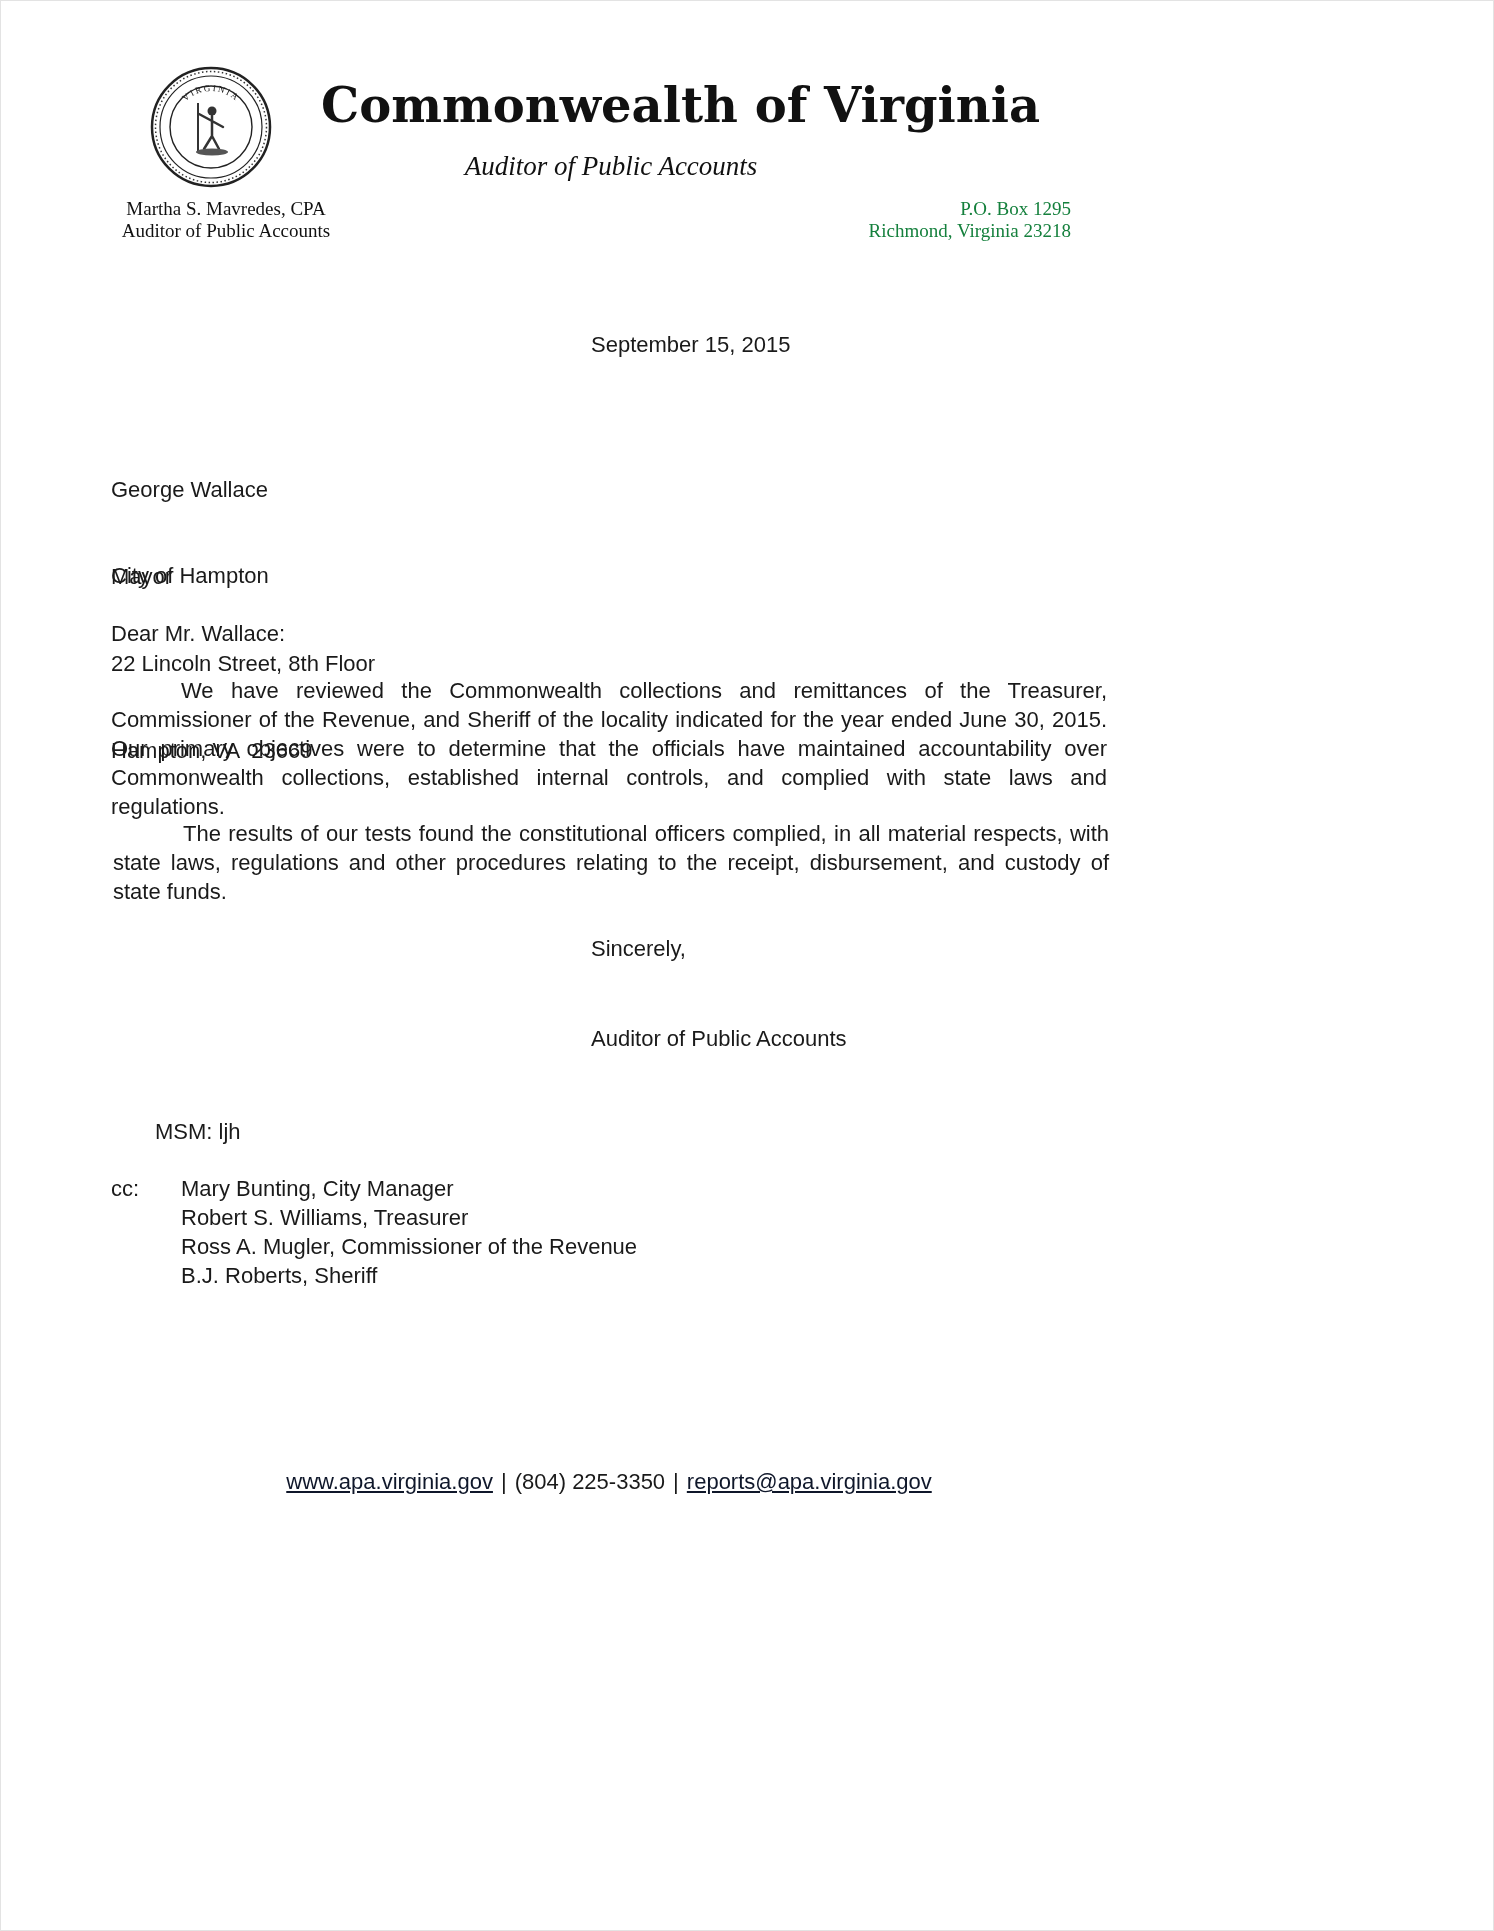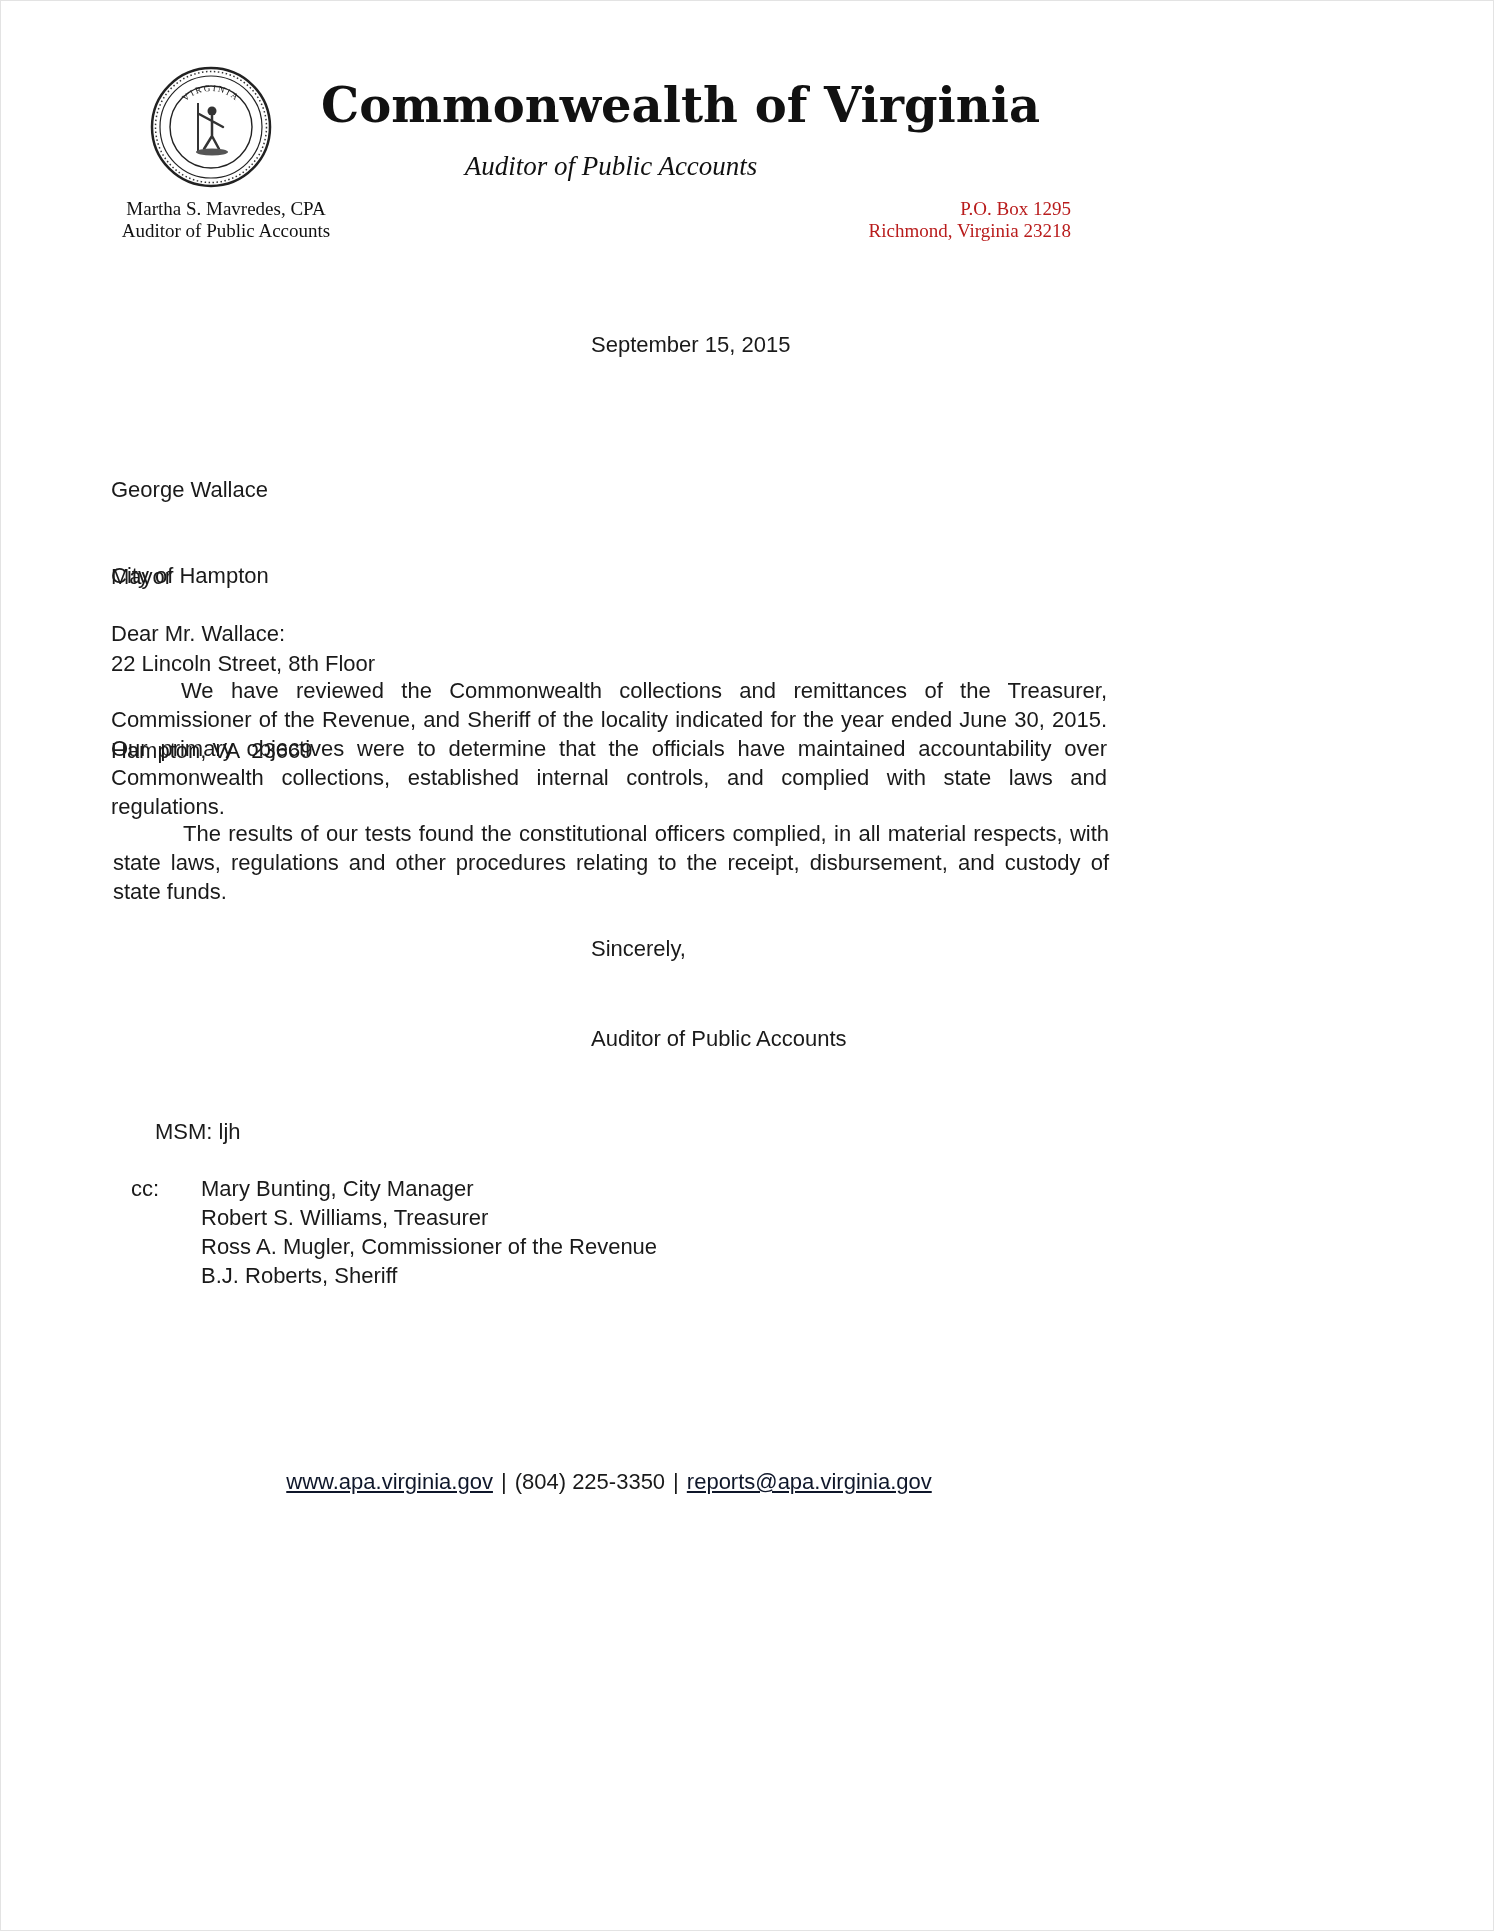--- a/index.html
+++ b/index.html
@@ -61,21 +61,21 @@
   }
   .header-right {
     position: absolute;
     left: 790px;
     top: 197px;
     width: 280px;
     text-align: right;
     font-family: "Liberation Serif", serif;
     font-size: 19px;
     line-height: 22px;
-    color: #b91c1c;
+    color: #15803d;
   }
 
   
   .letter-text { font-size: 22px; line-height: 29px; }
 
   .date-line {
     position: absolute;
     left: 110px;
     top: 329px;
     width: 995px;
@@ -129,21 +129,21 @@
     left: 110px;
     top: 1116px;
     margin-left: 44px;
   }
   .cc-block {
     position: absolute;
     left: 110px;
     top: 1173px;
     display: flex;
   }
-  .cc-label { width: 70px; margin-left: 20px; }
+  .cc-label { width: 70px; }
   .cc-list div { line-height: 29px; }
 
   
   .footer {
     position: absolute;
     left: 110px;
     top: 1466px;
     width: 996px;
     text-align: center;
   }

